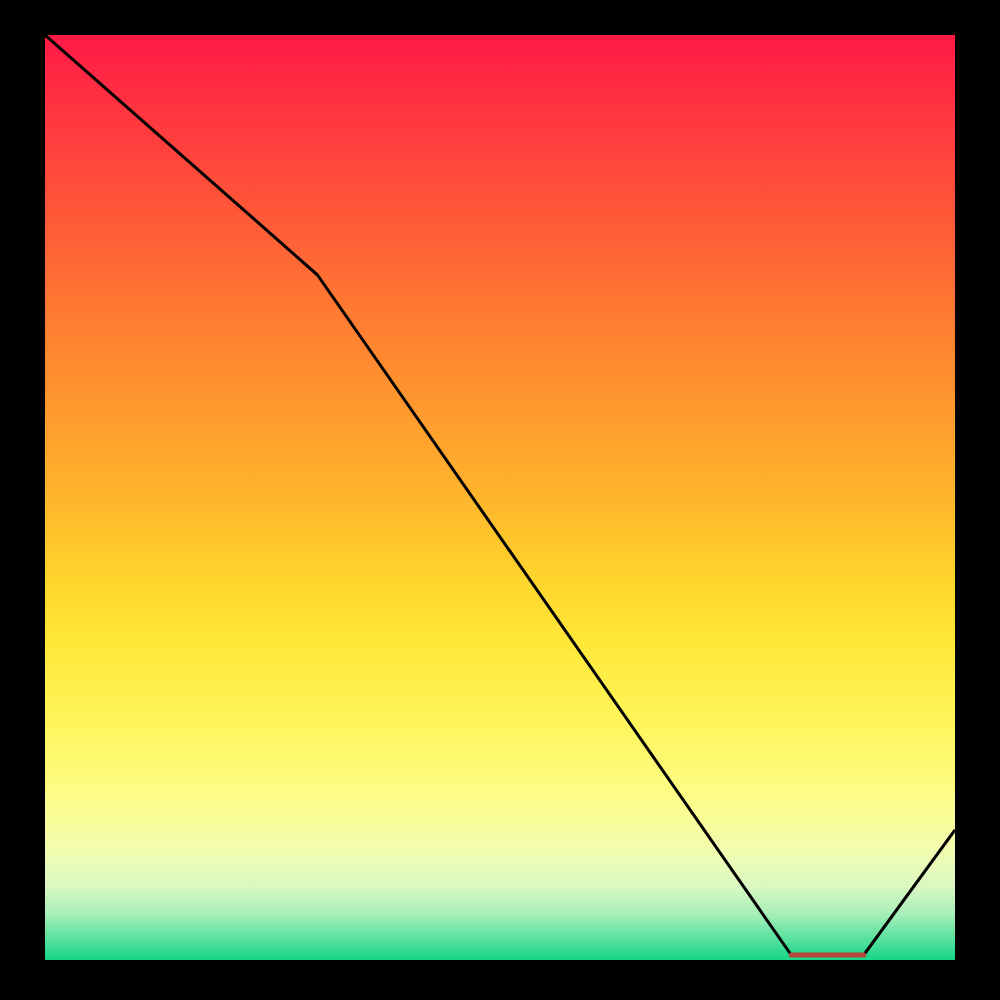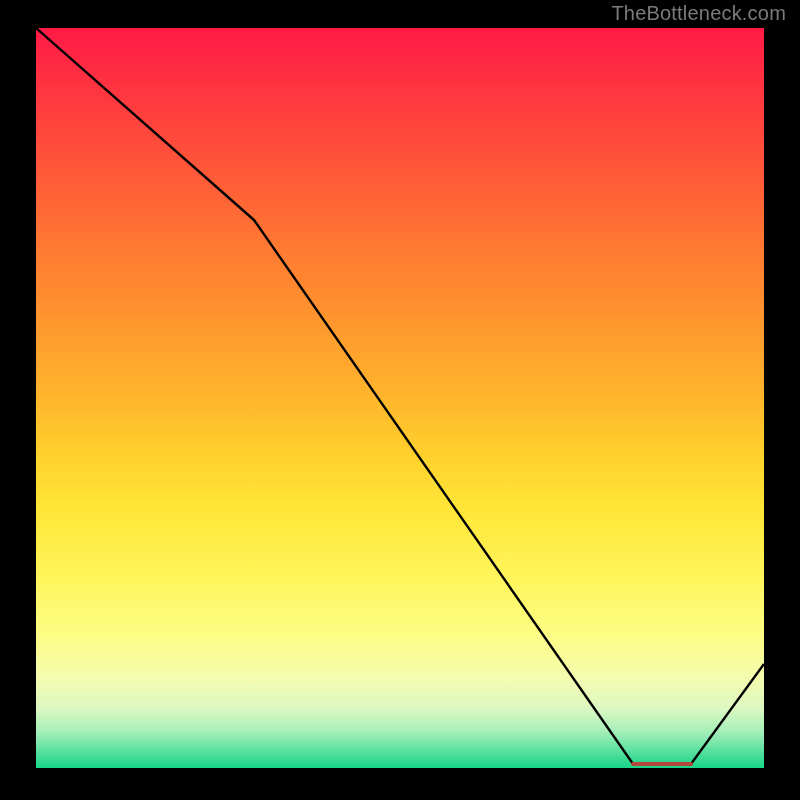--- a/index.html
+++ b/index.html
@@ -66,21 +66,20 @@
   .marker {
     stroke: #b5463d;
     stroke-width: 4;
     stroke-linecap: round;
   }
 </style>
 </head>
 <body>
 
 <div class="frame">
-  <div class="attrib">TheBottleneck.com</div>
 
   <div class="plot">
     <svg class="line" viewBox="0 0 728 740" preserveAspectRatio="none">
       <path id="curve" class="curve" d="M0 0 L218 192 L597 736 L655 736 L728 636"></path>
       <line id="marker" class="marker" x1="597" y1="736" x2="655" y2="736"></line>
     </svg>
   </div>
 </div>
 
 </body></html>

